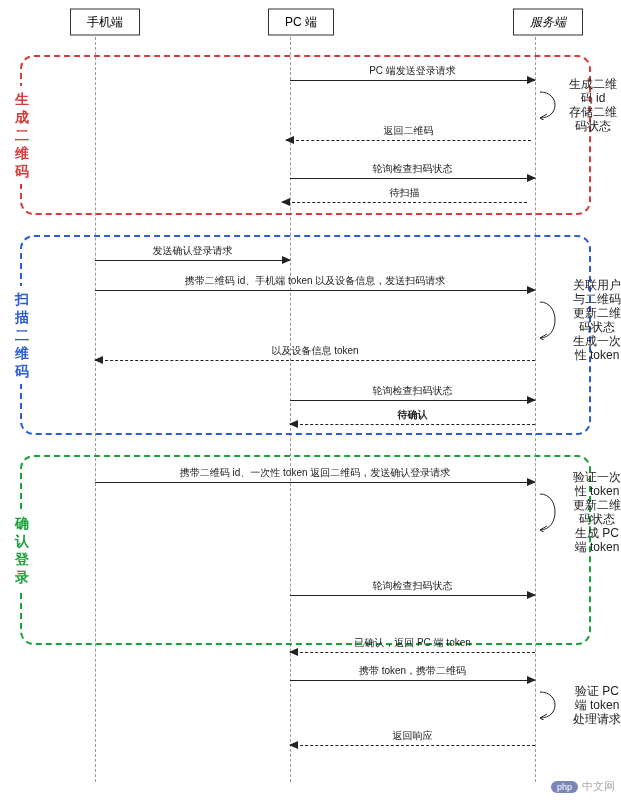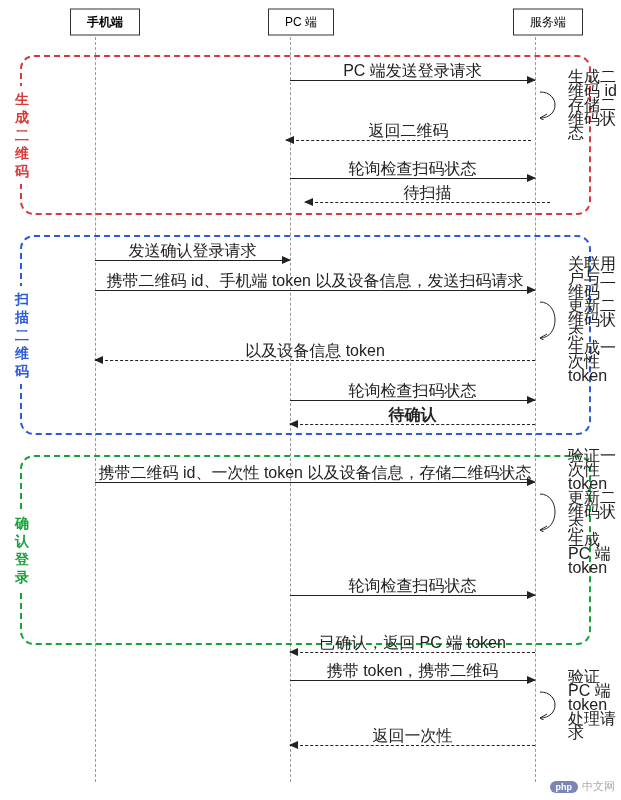--- a/index.html
+++ b/index.html
@@ -36,42 +36,42 @@
   .arrow.dashed .line { border-top-style: dashed; }
   .arrow .head-r {
     position: absolute; right: -1px; top: -4px; width: 0; height: 0;
     border-top: 4px solid transparent; border-bottom: 4px solid transparent; border-left: 9px solid #222;
   }
   .arrow .head-l {
     position: absolute; left: -1px; top: -4px; width: 0; height: 0;
     border-top: 4px solid transparent; border-bottom: 4px solid transparent; border-right: 9px solid #222;
   }
   .arrow .label {
-    position: absolute; left: 0; right: 0; top: -16px; text-align: center; font-size: 16px; color: #222; line-height: 13px;
+    position: absolute; left: 0; right: 0; top: -16px; text-align: center; font-size: 10px; color: #222; line-height: 13px;
   }
 
   .selfmsg { position: absolute; }
   .selfmsg svg { position: absolute; left: 0; top: 0; }
-  .selfmsg .label { position: absolute; left: 30px; top: 50%; transform: translateY(-50%); font-size: 16px; color: #222; line-height: 14px; }
+  .selfmsg .label { position: absolute; left: 30px; top: 50%; transform: translateY(-50%); font-size: 12px; color: #222; line-height: 14px; text-align: center; }
 
   .watermark { position: absolute; right: 6px; bottom: 6px; font-size: 11px; color: #aaa; display: flex; align-items: center; gap: 4px; }
-  .php-badge { background: #7a86b8; color: #fff; font-size: 9px; border-radius: 8px; padding: 1px 6px; font-weight: bold; }
+  .php-badge { background: #7a86b8; color: #fff; font-size: 9px; border-radius: 8px; padding: 1px 6px; font-weight: normal; }
 </style>
 </head>
 <body>
 
 <div class="canvas">
 
   <div class="lifeline lifeline-1"></div>
   <div class="lifeline lifeline-2"></div>
   <div class="lifeline lifeline-3"></div>
 
-  <div class="actor" style="left:70px;font-weight:bold;">手机端</div>
+  <div class="actor" style="left:70px;">手机端</div>
   <div class="actor" style="left:268px;">PC 端</div>
-  <div class="actor" style="left:513px;">服务端</div>
+  <div class="actor" style="left:513px;font-style:italic;">服务端</div>
 
   <div class="phase red" style="top:55px; height:160px;">
     <div class="phase-label">生<br>成<br>二<br>维<br>码</div>
   </div>
   <div class="phase blue" style="top:235px; height:200px;">
     <div class="phase-label">扫<br>描<br>二<br>维<br>码</div>
   </div>
   <div class="phase green" style="top:455px; height:190px;">
     <div class="phase-label">确<br>认<br>登<br>录</div>
   </div>
@@ -92,21 +92,21 @@
   <div class="arrow dashed" style="top:140px; left:286px; width:245px;">
     <div class="line"></div>
       <div class="head-l"></div>
     <div class="label">返回二维码</div>
   </div>
   <div class="arrow solid" style="top:178px; left:290px; width:245px;">
     <div class="line"></div>
       <div class="head-r"></div>
     <div class="label">轮询检查扫码状态</div>
   </div>
-  <div class="arrow dashed" style="top:202px; left:305px; width:245px;">
+  <div class="arrow dashed" style="top:202px; left:282px; width:245px;">
     <div class="line"></div>
       <div class="head-l"></div>
     <div class="label">待扫描</div>
   </div>
 
   <div class="arrow solid" style="top:260px; left:95px; width:195px;">
     <div class="line"></div>
       <div class="head-r"></div>
     <div class="label">发送确认登录请求</div>
   </div>
@@ -134,21 +134,21 @@
   </div>
   <div class="arrow dashed" style="top:424px; left:290px; width:245px;font-weight:bold;">
     <div class="line"></div>
       <div class="head-l"></div>
     <div class="label">待确认</div>
   </div>
 
   <div class="arrow solid" style="top:482px; left:95px; width:440px;">
     <div class="line"></div>
       <div class="head-r"></div>
-    <div class="label">携带二维码 id、一次性 token 以及设备信息，存储二维码状态</div>
+    <div class="label">携带二维码 id、一次性 token 返回二维码，发送确认登录请求</div>
   </div>
   <div class="selfmsg" style="top:492px; left:538px; width:88px; height:40px;">
     <svg width="30" height="40" viewBox="0 0 30 40">
       <path d="M2 2 C 22 2, 22 38, 2 38" stroke="#222" fill="none" stroke-width="1"></path>
       <path d="M2 38 L 9 34 M2 38 L 9 42" stroke="#222" fill="none" stroke-width="1"></path>
     </svg>
     <div class="label">验证一次性 token<br>更新二维码状态<br>生成 PC 端 token</div>
   </div>
   <div class="arrow solid" style="top:595px; left:290px; width:245px;">
     <div class="line"></div>
@@ -169,21 +169,21 @@
   <div class="selfmsg" style="top:690px; left:538px; width:88px; height:30px;">
     <svg width="30" height="30" viewBox="0 0 30 30">
       <path d="M2 2 C 22 2, 22 28, 2 28" stroke="#222" fill="none" stroke-width="1"></path>
       <path d="M2 28 L 9 24 M2 28 L 9 32" stroke="#222" fill="none" stroke-width="1"></path>
     </svg>
     <div class="label">验证 PC 端 token<br>处理请求</div>
   </div>
   <div class="arrow dashed" style="top:745px; left:290px; width:245px;">
     <div class="line"></div>
       <div class="head-l"></div>
-    <div class="label">返回一次性</div>
+    <div class="label">返回响应</div>
   </div>
 
   <div class="watermark">
     <span class="php-badge">php</span>
     <span>中文网</span>
   </div>
 
 </div>
 
 </body></html>

